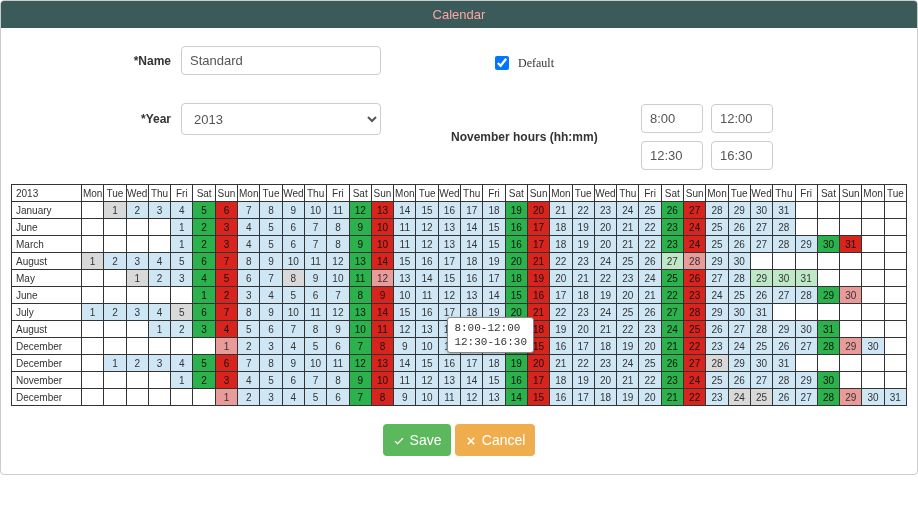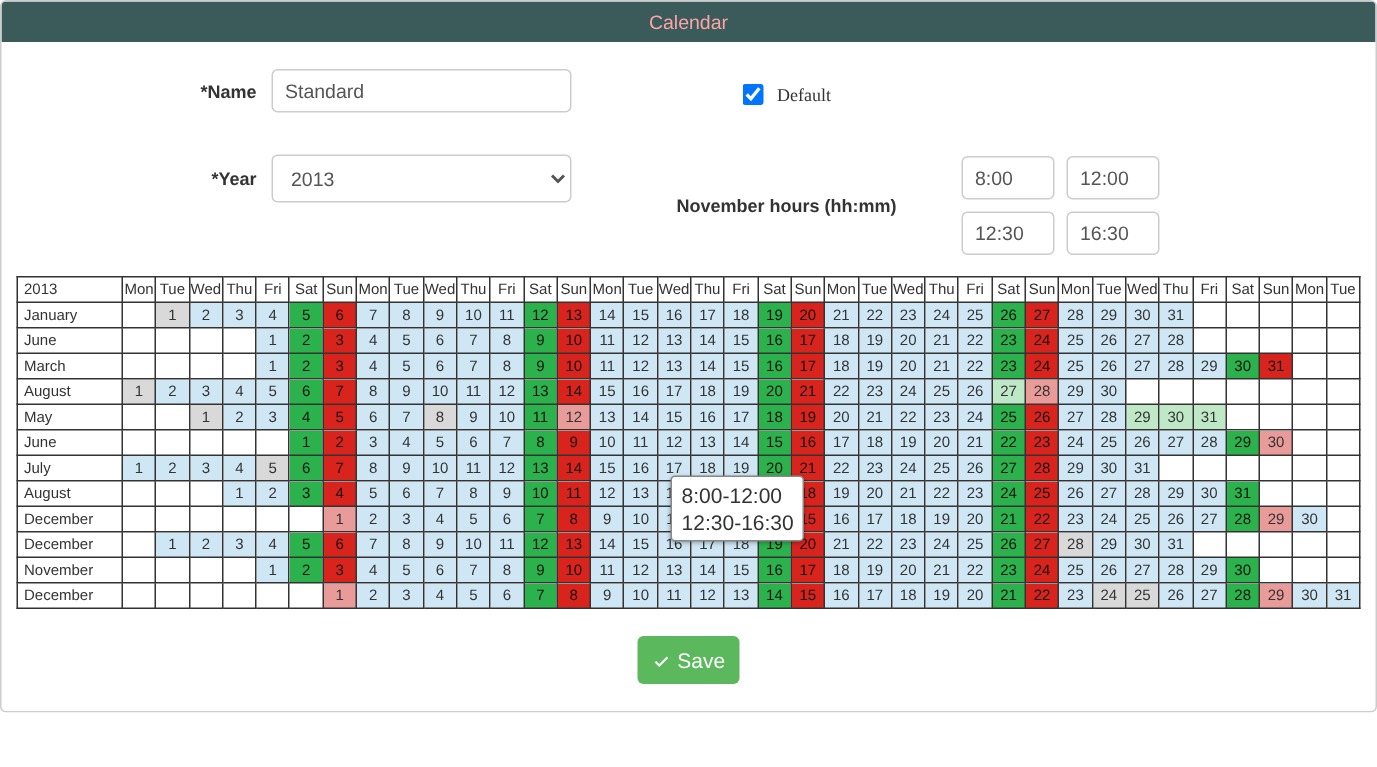--- a/index.html
+++ b/index.html
@@ -32,22 +32,23 @@
   table.cal thead tr th { font-weight:normal; }
   .c-blue  { background:#cfe7f5; }
   .c-gray  { background:#d9d9d9; }
   .c-green { background:#2bb24c; color:#111; }
   .c-lgreen{ background:#bfe8c7; }
   .c-red   { background:#d9241e; color:#111; }
   .c-lred  { background:#e99b99; }
   .c-empty { background:#fff; }
   .tooltip {
     position:absolute; background:#fff; border:1px solid #888; border-radius:3px;
-    padding:3px 6px; font-size:14px; line-height:1.3; box-shadow:0 1px 3px rgba(0,0,0,.3);
+    padding:3px 6px; font-size:11px; line-height:1.3; box-shadow:0 1px 3px rgba(0,0,0,.3);
     white-space:nowrap;
+    font-family:Liberation Mono, monospace;
   }
   .actions { text-align:center; margin-top:18px; }
   .btn { display:inline-flex; align-items:center; gap:5px; border:none; border-radius:4px; padding:8px 10px; font-size:14px; color:#fff; cursor:pointer; }
   .btn-save { background:#5cb85c; }
   .btn-cancel { background:#f0ad4e; }
   .icon { width:12px; height:12px; display:inline-block; }
   .cal-container { position:relative; }
 </style>
 </head>
 <body>
@@ -621,16 +622,24 @@
 
     <div class="actions">
       <button class="btn btn-save">
         <span class="icon">
           <svg viewBox="0 0 16 16" width="12" height="12" fill="#fff">
               <path d="M6 10.2L3.3 7.5 2 8.8 6 12.8 14 4.8 12.7 3.5z"></path>
             </svg>
         </span>
         <span>Save</span>
       </button>
+      <button class="btn btn-cancel">
+        <span class="icon">
+          <svg viewBox="0 0 16 16" width="12" height="12" fill="#fff">
+              <path d="M3 4.4L4.4 3 8 6.6 11.6 3 13 4.4 9.4 8 13 11.6 11.6 13 8 9.4 4.4 13 3 11.6 6.6 8z"></path>
+            </svg>
+        </span>
+        <span>Cancel</span>
+      </button>
     </div>
 
   </div>
 </div>
 
 </body></html>

